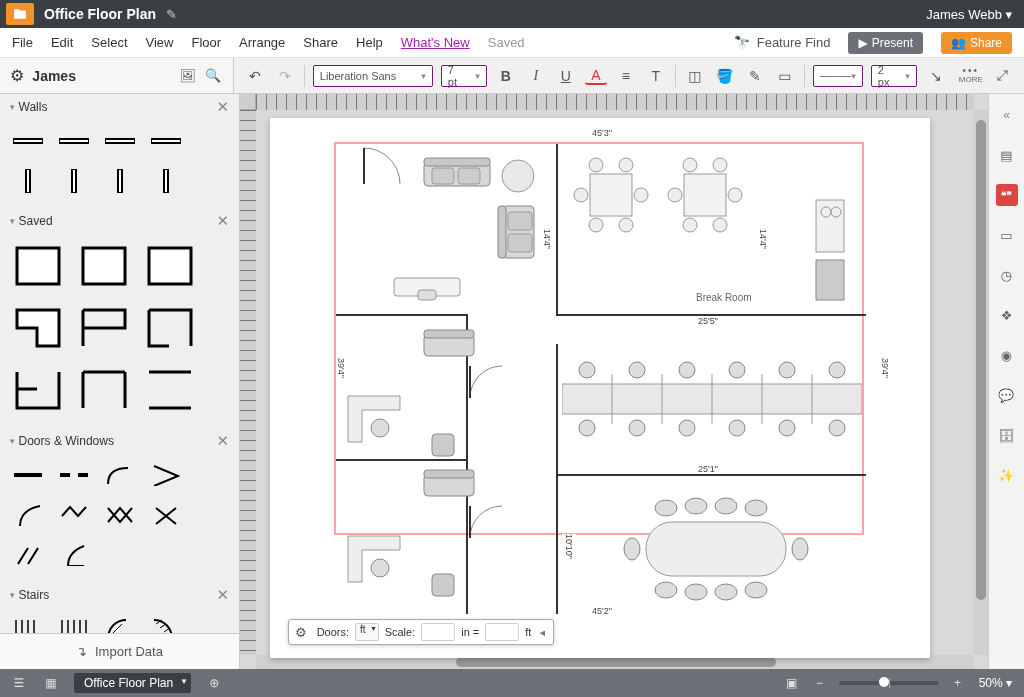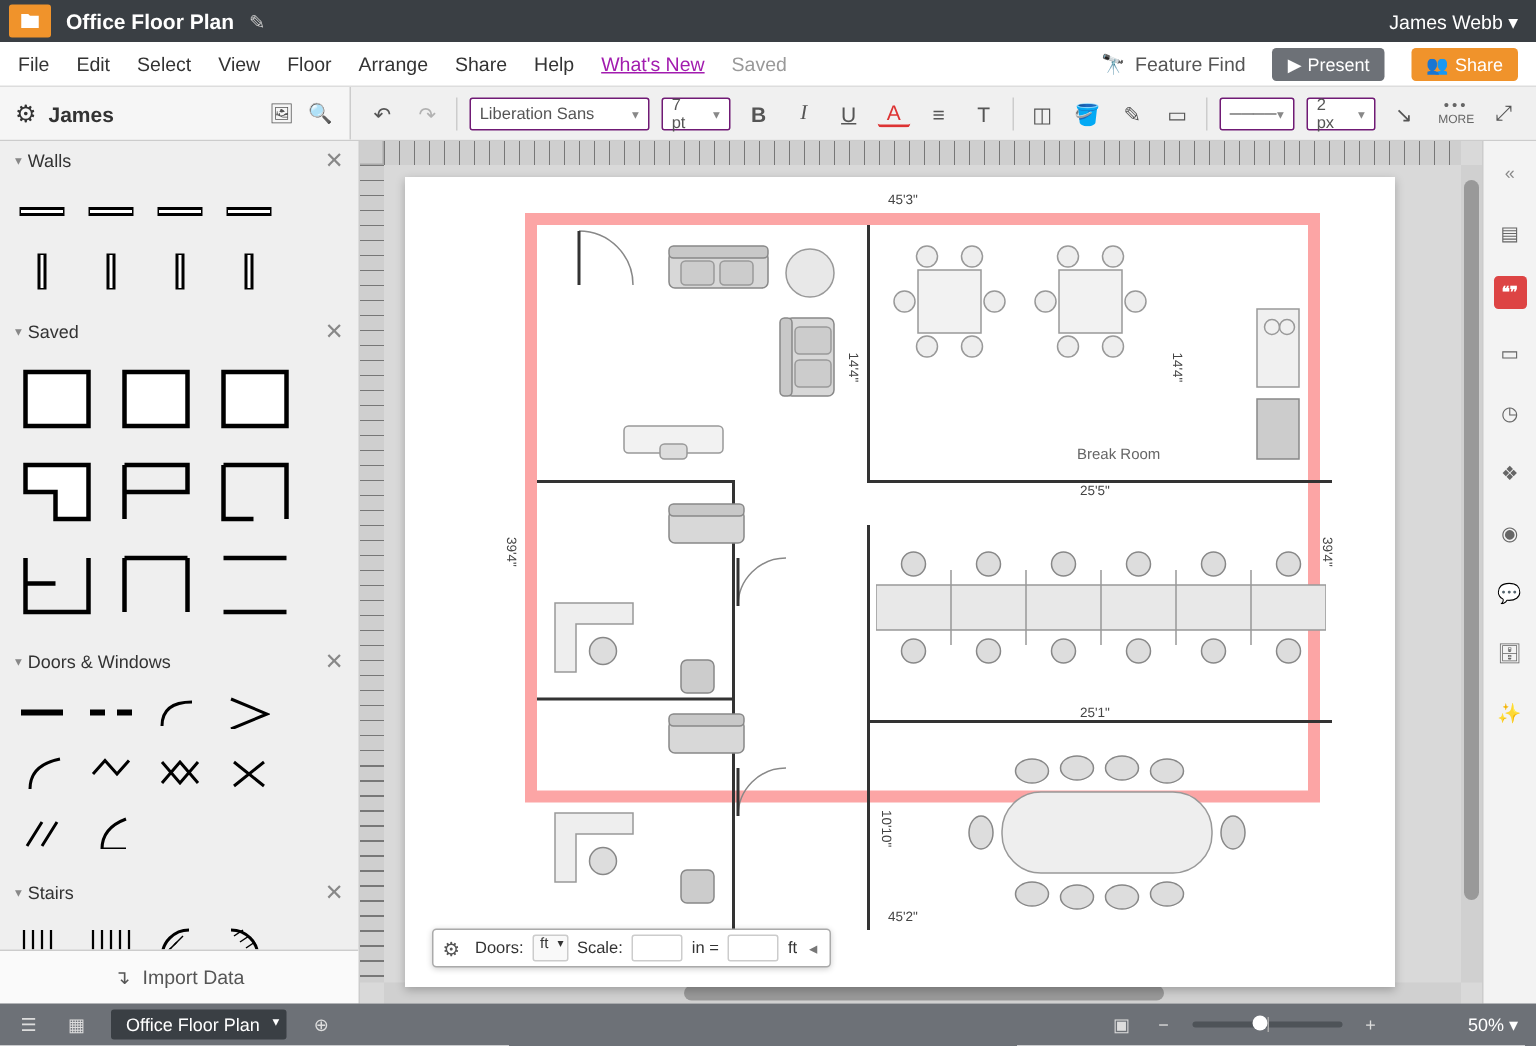--- a/index.html
+++ b/index.html
@@ -58,21 +58,21 @@
   .ruler-v { position:absolute; top:16px; left:0; width:16px; bottom:14px; background:#cfcfcf; }
   .ruler-v::before { content:""; position:absolute; inset:0; background:repeating-linear-gradient(to bottom, #777 0 1px, transparent 1px 10px);}
   .ruler-corner { position:absolute; top:0; left:0; width:16px; height:16px; background:#cfcfcf; border-right:1px solid #aaa; border-bottom:1px solid #aaa;}
   .paper { position:absolute; top:24px; left:30px; width:660px; height:540px; background:#fff; box-shadow:0 2px 6px rgba(0,0,0,.25);}
   .scroll-h { position:absolute; bottom:0; left:16px; right:14px; height:14px; background:#d0d0d0;}
   .scroll-h .thumb { position:absolute; left:200px; width:320px; top:2px; bottom:2px; background:#999; border-radius:6px;}
   .scroll-v { position:absolute; top:16px; right:0; width:14px; bottom:14px; background:#d0d0d0;}
   .scroll-v .thumb { position:absolute; top:10px; height:480px; left:2px; right:2px; background:#999; border-radius:6px;}
 
   
-  .floor { position:absolute; top:24px; left:80px; width:530px; height:393px; border:8px solid #fca5a5;}
+  .floor { position:absolute; top:24px; left:64px; width:530px; height:393px; border:2px solid #fca5a5;}
   .dim { position:absolute; font-size:9px; color:#444; background:rgba(255,255,255,.8); padding:0 2px;}
   .wall-v { position:absolute; width:2px; background:#333; }
   .wall-h { position:absolute; height:2px; background:#333; }
   .room-label { position:absolute; font-size:10px; color:#666; }
 
   
   .furn { position:absolute; }
 
   
   .units-bar { position:absolute; left:48px; bottom:24px; height:26px; background:#fff; border:1px solid #aaa; border-radius:3px; display:flex; align-items:center; padding:0 6px; gap:6px; font-size:11px; box-shadow:0 1px 4px rgba(0,0,0,.2);}
@@ -89,21 +89,21 @@
 
   
   .statusbar { position:absolute; bottom:0; left:0; right:0; height:28px; background:#6d7177; color:#fff; display:flex; align-items:center; padding:0 10px; gap:14px; font-size:12px;}
   .doc-tab { background:#3a3f44; color:#fff; padding:3px 18px 3px 10px; border-radius:2px; position:relative; cursor:pointer;}
   .doc-tab::after { content:"▾"; position:absolute; right:5px; font-size:9px;}
   .sb-icon { width:18px; height:18px; display:flex; align-items:center; justify-content:center; color:#ddd;}
   .zoom-group { margin-left:auto; display:flex; align-items:center; gap:10px; }
   .zoom-track { width:100px; height:4px; background:#4e5358; border-radius:2px; position:relative;}
   .zoom-track .tick { position:absolute; top:-3px; left:50%; width:1px; height:10px; background:#aaa;}
   .zoom-track .knob { position:absolute; top:-4px; left:40%; width:10px; height:10px; background:#fff; border-radius:50%;}
-  .zoom-val { padding:0 2px; position:relative;margin-left:44px;}
+  .zoom-val { padding:0 2px; position:relative;}
 
   
   .uico { font-family: "Segoe UI Symbol", Arial, sans-serif; }
 
 </style>
 </head>
 <body>
 
 <div class="titlebar">
   <div class="logo">

